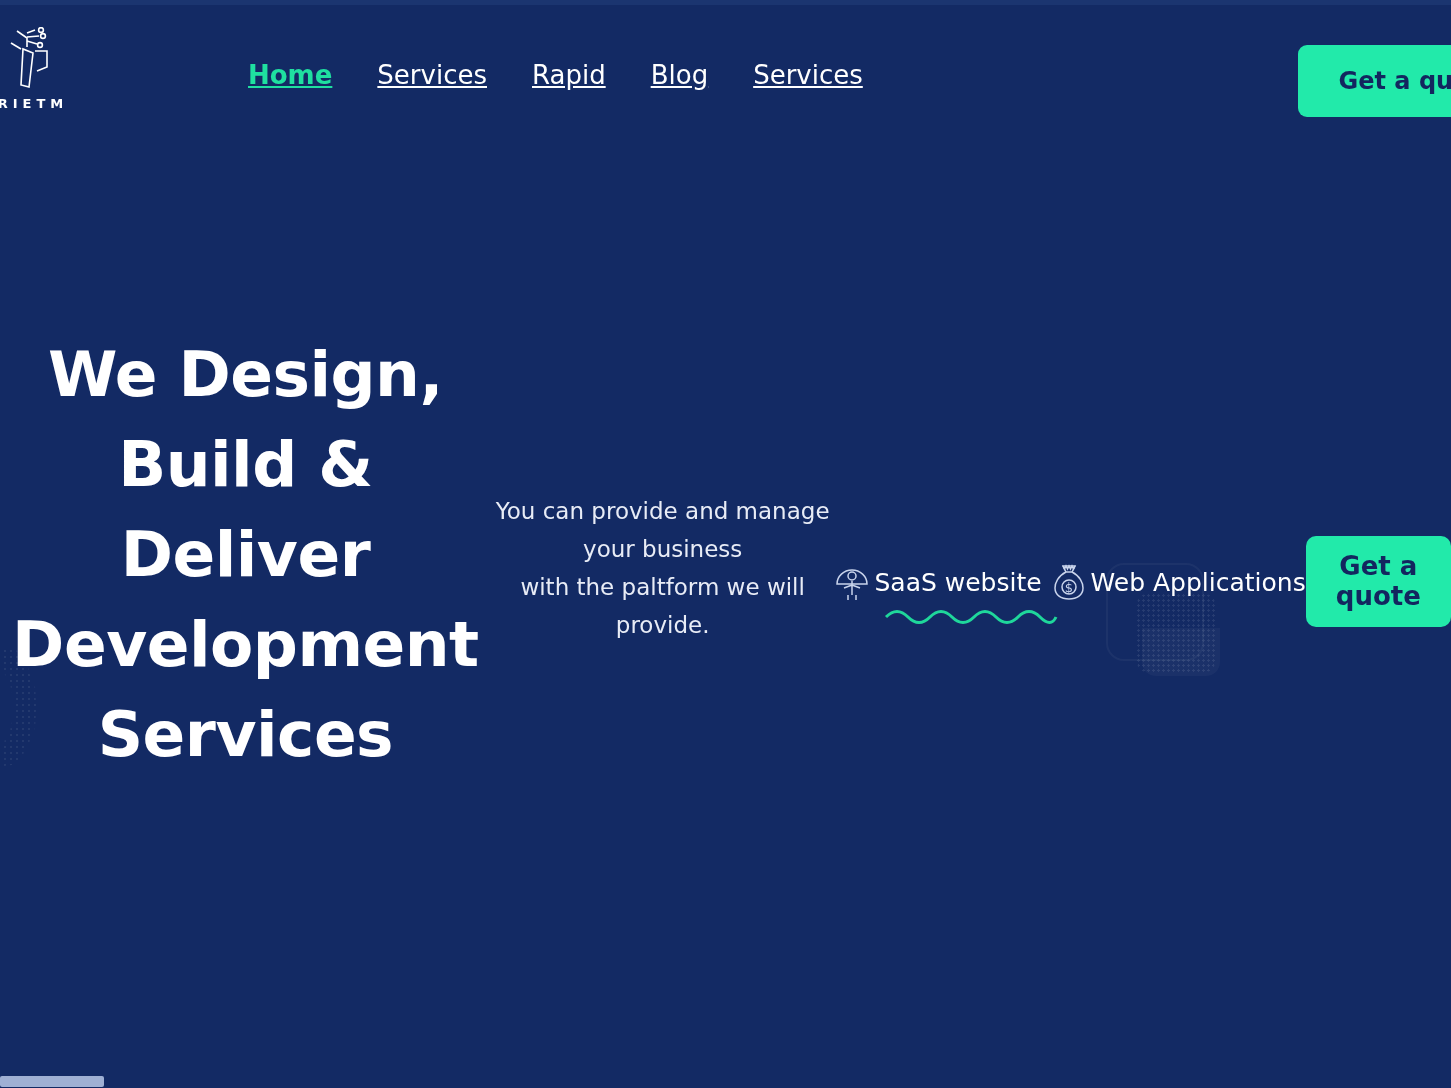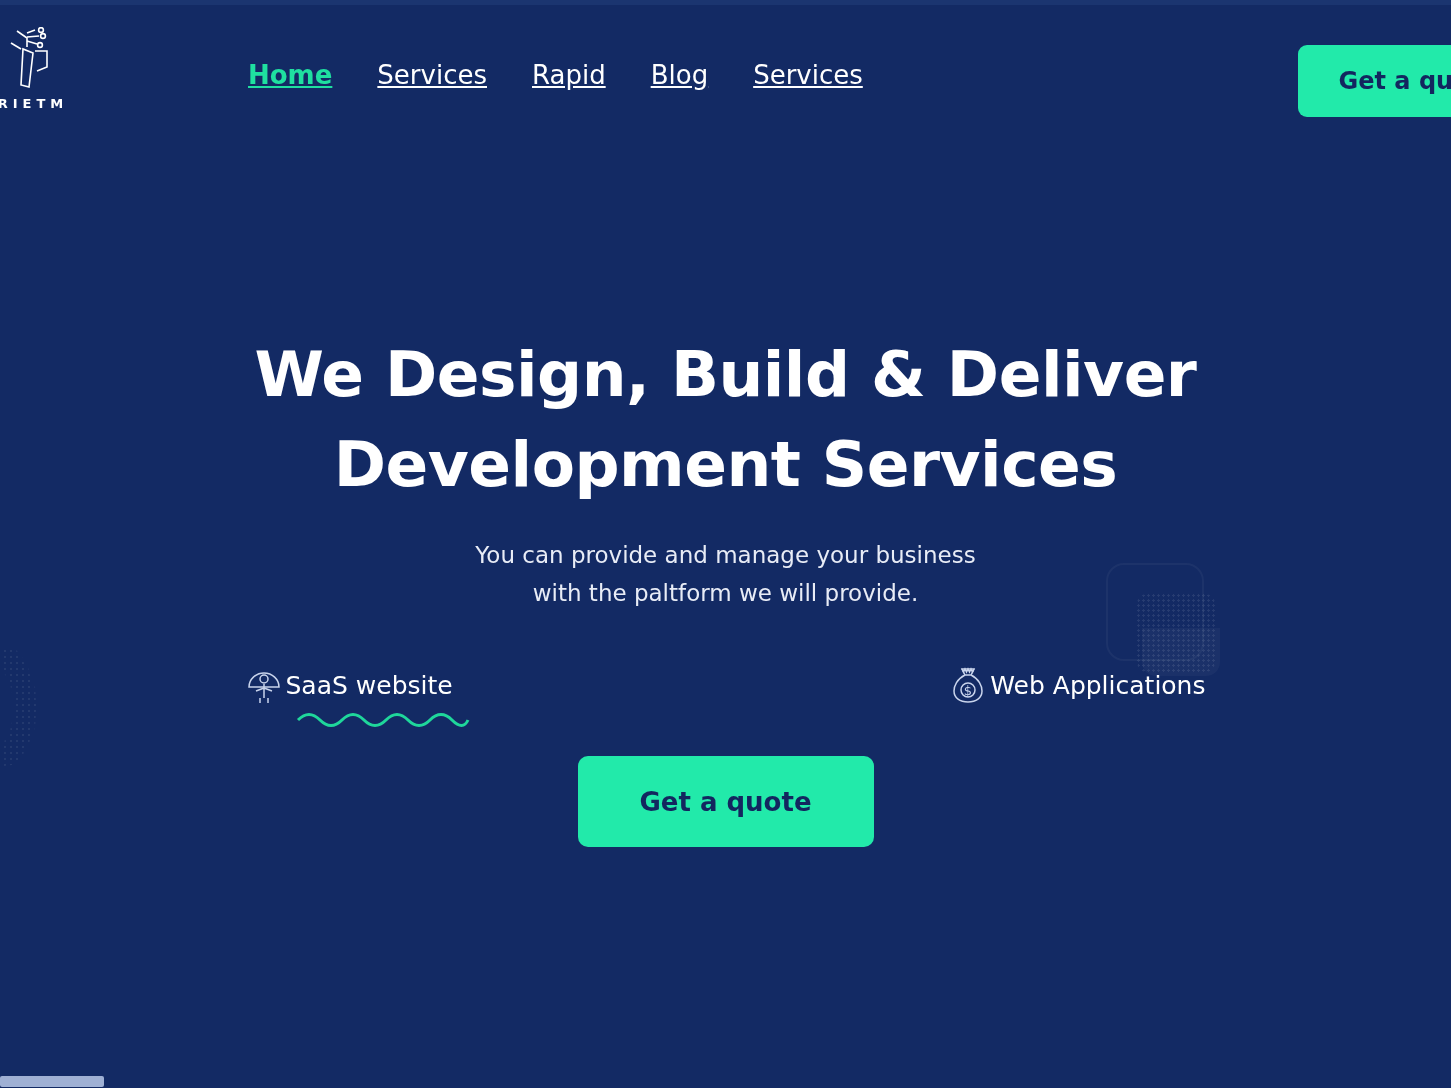--- a/index.html
+++ b/index.html
@@ -84,21 +84,21 @@
     background:#22eaaa; border:none; border-radius:9px;
     color:#13265f; font-size:24px; font-weight:700;
     cursor:pointer; white-space:nowrap;
     display:flex; align-items:center; justify-content:center;
     font-family:"DejaVu Sans", sans-serif;
   }
 
   
   .hero {
     position:absolute; left:0; top:330px; width:1451px;
-    display:flex; flex-direction:column; align-items:center;
+    display:flex; align-items:center;
   }
   .hero-title {
     width:1000px; text-align:center;
     color:#ffffff; font-weight:700;
     font-size:63px; line-height:90px;
     letter-spacing:-0.5px;
   }
   .hero-sub {
     margin-top:26px; width:700px; text-align:center;
     color:#e8ecf6; font-size:23px; line-height:38px;

